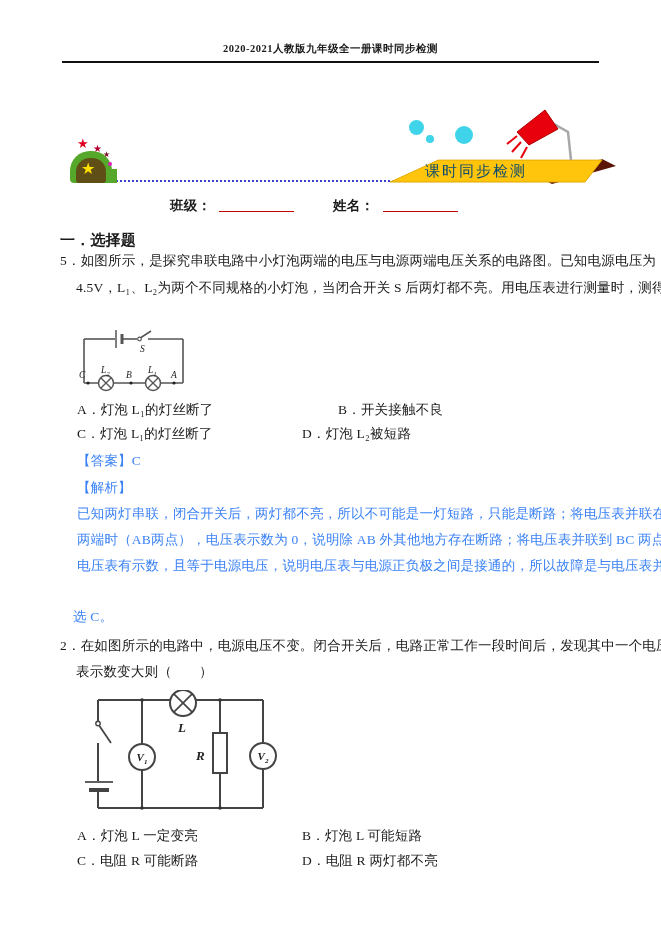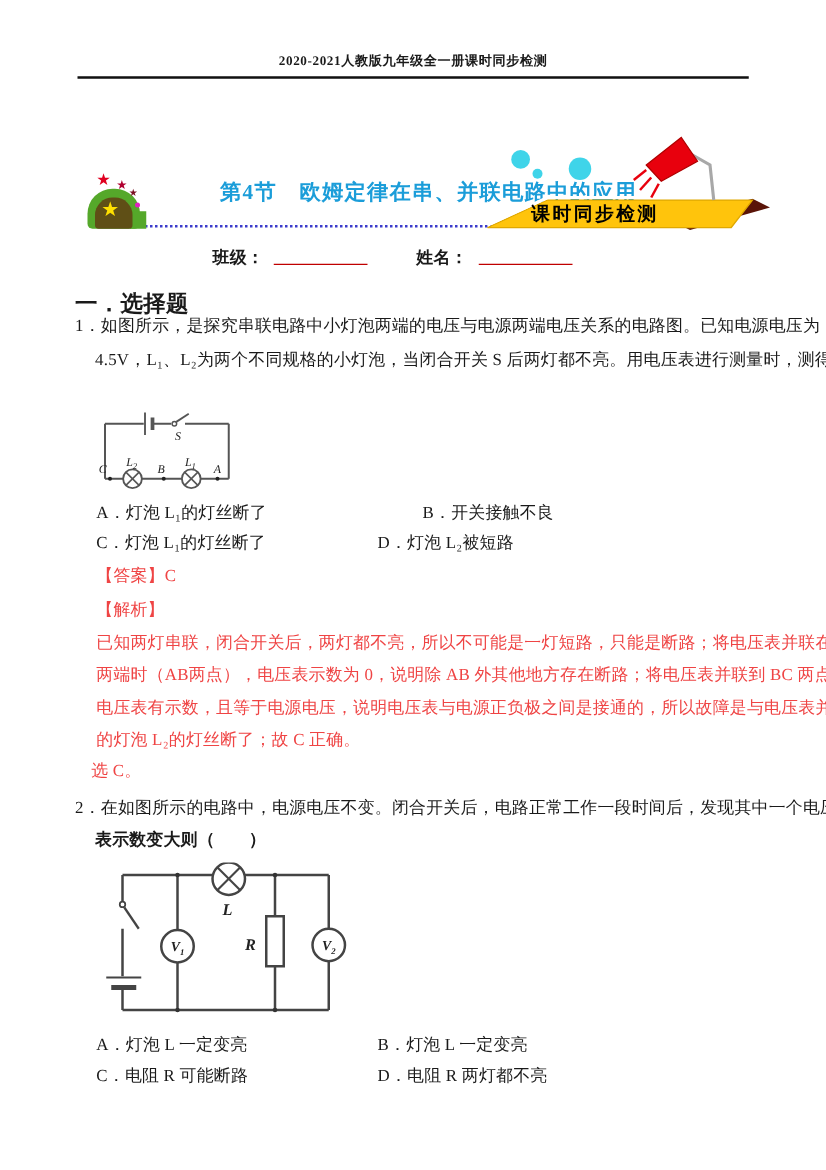--- a/index.html
+++ b/index.html
@@ -2,24 +2,24 @@
 <html><head>
 <meta charset="utf-8">
 <style>
   html,body{margin:0;padding:0;background:#ffffff;}
   .page{position:relative;width:661px;height:936px;background:#ffffff;overflow:hidden;
         font-family:"Liberation Serif","DejaVu Serif",serif;color:#1a1a1a;}
   .abs{position:absolute;white-space:nowrap;}
   .hdr{font-size:10.5px;font-weight:bold;letter-spacing:.5px;width:661px;text-align:center;}
   .hdr-line{position:absolute;left:62px;top:61px;width:537px;border-top:2px solid #111;}
   .blue{color:#1b9dd9;font-weight:bold;font-size:17px;letter-spacing:1px;z-index:3;}
-  .banner-text{font-size:15px;font-weight:bold;color:#000000;letter-spacing:2px;z-index:5;}
+  .banner-text{font-size:15px;font-weight:normal;color:#0c4a6e;letter-spacing:2px;z-index:5;}
   .dotline{position:absolute;left:113px;top:180px;width:300px;border-top:2px dotted #3c3ccc;z-index:1;}
   .body-txt{font-size:13.5px;letter-spacing:.2px;}
-  .red{color:#ef4444;}
+  .red{color:#3b82f6;}
   .bold{font-weight:bold;}
   .fill-line{position:absolute;border-bottom:1.6px solid #c00000;height:14px;}
   .cyan{position:absolute;border-radius:50%;background:#3fd4e9;z-index:1;}
   .dome-outer{position:absolute;left:70px;top:151px;width:42px;height:32px;background:#55a82a;
               border-radius:20px 20px 4px 4px;z-index:2;}
   .dome-step{position:absolute;left:104px;top:169px;width:13px;height:14px;background:#55a82a;z-index:2;}
   .dome-inner{position:absolute;left:76px;top:158px;width:30px;height:25px;background:#5f4f16;
               border-radius:14px 14px 3px 3px;z-index:3;}
   .star{position:absolute;line-height:1;z-index:4;}
   .mag-dot{position:absolute;left:108px;top:162px;width:4px;height:4px;border-radius:50%;background:#e020c0;z-index:4;}
@@ -34,21 +34,20 @@
 
 <div class="page">
 
   <div class="abs hdr" style="top:42px;left:0;">2020-2021人教版九年级全一册课时同步检测</div>
   <div class="hdr-line"></div>
 
   <div class="cyan" style="left:409px;top:120px;width:15px;height:15px;"></div>
   <div class="cyan" style="left:426px;top:135px;width:8px;height:8px;"></div>
   <div class="cyan" style="left:455px;top:126px;width:18px;height:18px;"></div>
 
-  <div class="abs blue" style="left:176px;top:142px;">第4节　欧姆定律在串、并联电路中的应用</div>
 
   <div class="dome-outer"></div>
   <div class="dome-step"></div>
   <div class="dome-inner"></div>
   <div class="star" style="left:81px;top:161px;font-size:16px;color:#ffe000;">★</div>
   <div class="star" style="left:77px;top:137px;font-size:13px;color:#e00020;">★</div>
   <div class="star" style="left:93px;top:144px;font-size:10px;color:#b00030;">★</div>
   <div class="star" style="left:103px;top:151px;font-size:8px;color:#7a1022;">★</div>
   <div class="mag-dot"></div>
 
@@ -67,23 +66,23 @@
     <line x1="12" y1="28" x2="2" y2="36" stroke="#e8000d" stroke-width="2"></line>
     <line x1="16" y1="34" x2="7" y2="44" stroke="#e8000d" stroke-width="2"></line>
     <line x1="22" y1="39" x2="16" y2="50" stroke="#e8000d" stroke-width="2"></line>
   </svg>
 
   <div class="abs body-txt bold" style="left:170px;top:197px;">班级：</div>
   <div class="fill-line" style="left:219px;top:197px;width:75px;"></div>
   <div class="abs body-txt bold" style="left:333px;top:197px;">姓名：</div>
   <div class="fill-line" style="left:383px;top:197px;width:75px;"></div>
 
-  <div class="abs body-txt bold" style="left:60px;top:231px;font-size:18px;">一．选择题</div>
+  <div class="abs body-txt bold" style="left:60px;top:231px;font-size:15px;">一．选择题</div>
 
-  <div class="abs body-txt" style="left:60px;top:252px;">1．如图所示，是探究串联电路中小灯泡两端的电压与电源两端电压关系的电路图。已知电源电压为</div>
+  <div class="abs body-txt" style="left:60px;top:252px;">5．如图所示，是探究串联电路中小灯泡两端的电压与电源两端电压关系的电路图。已知电源电压为</div>
   <div class="abs body-txt" style="left:76px;top:279px;">4.5V，L₁、L₂为两个不同规格的小灯泡，当闭合开关 S 后两灯都不亮。用电压表进行测量时，测得 AB</div>
 
   <svg class="abs" style="left:78px;top:327px;" width="114" height="70" viewBox="0 0 114 70">
 
     <line x1="6" y1="12" x2="37" y2="12" stroke="#555" stroke-width="1.6"></line>
     <line x1="45" y1="12" x2="59" y2="12" stroke="#555" stroke-width="1.6"></line>
     <line x1="70" y1="12" x2="105" y2="12" stroke="#555" stroke-width="1.6"></line>
     <line x1="6" y1="12" x2="6" y2="56" stroke="#555" stroke-width="1.6"></line>
     <line x1="105" y1="12" x2="105" y2="56" stroke="#555" stroke-width="1.6"></line>
     <line x1="6" y1="56" x2="105" y2="56" stroke="#555" stroke-width="1.6"></line>
@@ -117,25 +116,24 @@
   <div class="abs body-txt" style="left:77px;top:401px;">A．灯泡 L₁的灯丝断了</div>
   <div class="abs body-txt" style="left:302px;top:401px;margin-left:36px;">B．开关接触不良</div>
   <div class="abs body-txt" style="left:77px;top:425px;">C．灯泡 L₁的灯丝断了</div>
   <div class="abs body-txt" style="left:302px;top:425px;">D．灯泡 L₂被短路</div>
 
   <div class="abs body-txt red" style="left:77px;top:452px;">【答案】C</div>
   <div class="abs body-txt red" style="left:77px;top:479px;">【解析】</div>
   <div class="abs body-txt red" style="left:77px;top:505px;">已知两灯串联，闭合开关后，两灯都不亮，所以不可能是一灯短路，只能是断路；将电压表并联在 L₁</div>
   <div class="abs body-txt red" style="left:77px;top:531px;">两端时（AB两点），电压表示数为 0，说明除 AB 外其他地方存在断路；将电压表并联到 BC 两点时，</div>
   <div class="abs body-txt red" style="left:77px;top:557px;">电压表有示数，且等于电源电压，说明电压表与电源正负极之间是接通的，所以故障是与电压表并联</div>
-  <div class="abs body-txt red" style="left:77px;top:583px;">的灯泡 L₂的灯丝断了；故 C 正确。</div>
   <div class="abs body-txt red" style="left:73px;top:608px;">选 C。</div>
 
   <div class="abs body-txt" style="left:60px;top:637px;">2．在如图所示的电路中，电源电压不变。闭合开关后，电路正常工作一段时间后，发现其中一个电压</div>
-  <div class="abs body-txt" style="left:76px;top:663px;font-weight:bold;">表示数变大则（　　）</div>
+  <div class="abs body-txt" style="left:76px;top:663px;">表示数变大则（　　）</div>
 
   <svg class="abs" style="left:78px;top:690px;" width="205" height="126" viewBox="0 0 205 126">
 
     <line x1="20" y1="10" x2="185" y2="10" stroke="#444" stroke-width="2"></line>
     <line x1="185" y1="10" x2="185" y2="118" stroke="#444" stroke-width="2"></line>
     <line x1="20" y1="118" x2="185" y2="118" stroke="#444" stroke-width="2"></line>
 
     <line x1="20" y1="10" x2="20" y2="31" stroke="#444" stroke-width="2"></line>
     <circle cx="20" cy="33.5" r="2.2" fill="#fff" stroke="#444" stroke-width="1.4"></circle>
     <line x1="21.5" y1="36" x2="33" y2="53" stroke="#444" stroke-width="1.8"></line>
@@ -160,17 +158,17 @@
     <circle cx="185" cy="66" r="13" fill="#fff" stroke="#444" stroke-width="2"></circle>
     <text x="185" y="70" text-anchor="middle" class="vm"><tspan>V</tspan><tspan dy="3" class="sub">2</tspan></text>
 
     <circle cx="64" cy="10" r="1.8" fill="#333"></circle>
     <circle cx="142" cy="10" r="1.8" fill="#333"></circle>
     <circle cx="64" cy="118" r="1.8" fill="#333"></circle>
     <circle cx="142" cy="118" r="1.8" fill="#333"></circle>
   </svg>
 
   <div class="abs body-txt" style="left:77px;top:827px;">A．灯泡 L 一定变亮</div>
-  <div class="abs body-txt" style="left:302px;top:827px;">B．灯泡 L 一定变亮</div>
+  <div class="abs body-txt" style="left:302px;top:827px;">B．灯泡 L 可能短路</div>
   <div class="abs body-txt" style="left:77px;top:852px;font-family:Liberation Serif, serif;">C．电阻 R 可能断路</div>
   <div class="abs body-txt" style="left:302px;top:852px;">D．电阻 R 两灯都不亮</div>
 
 </div>
 
 </body></html>

